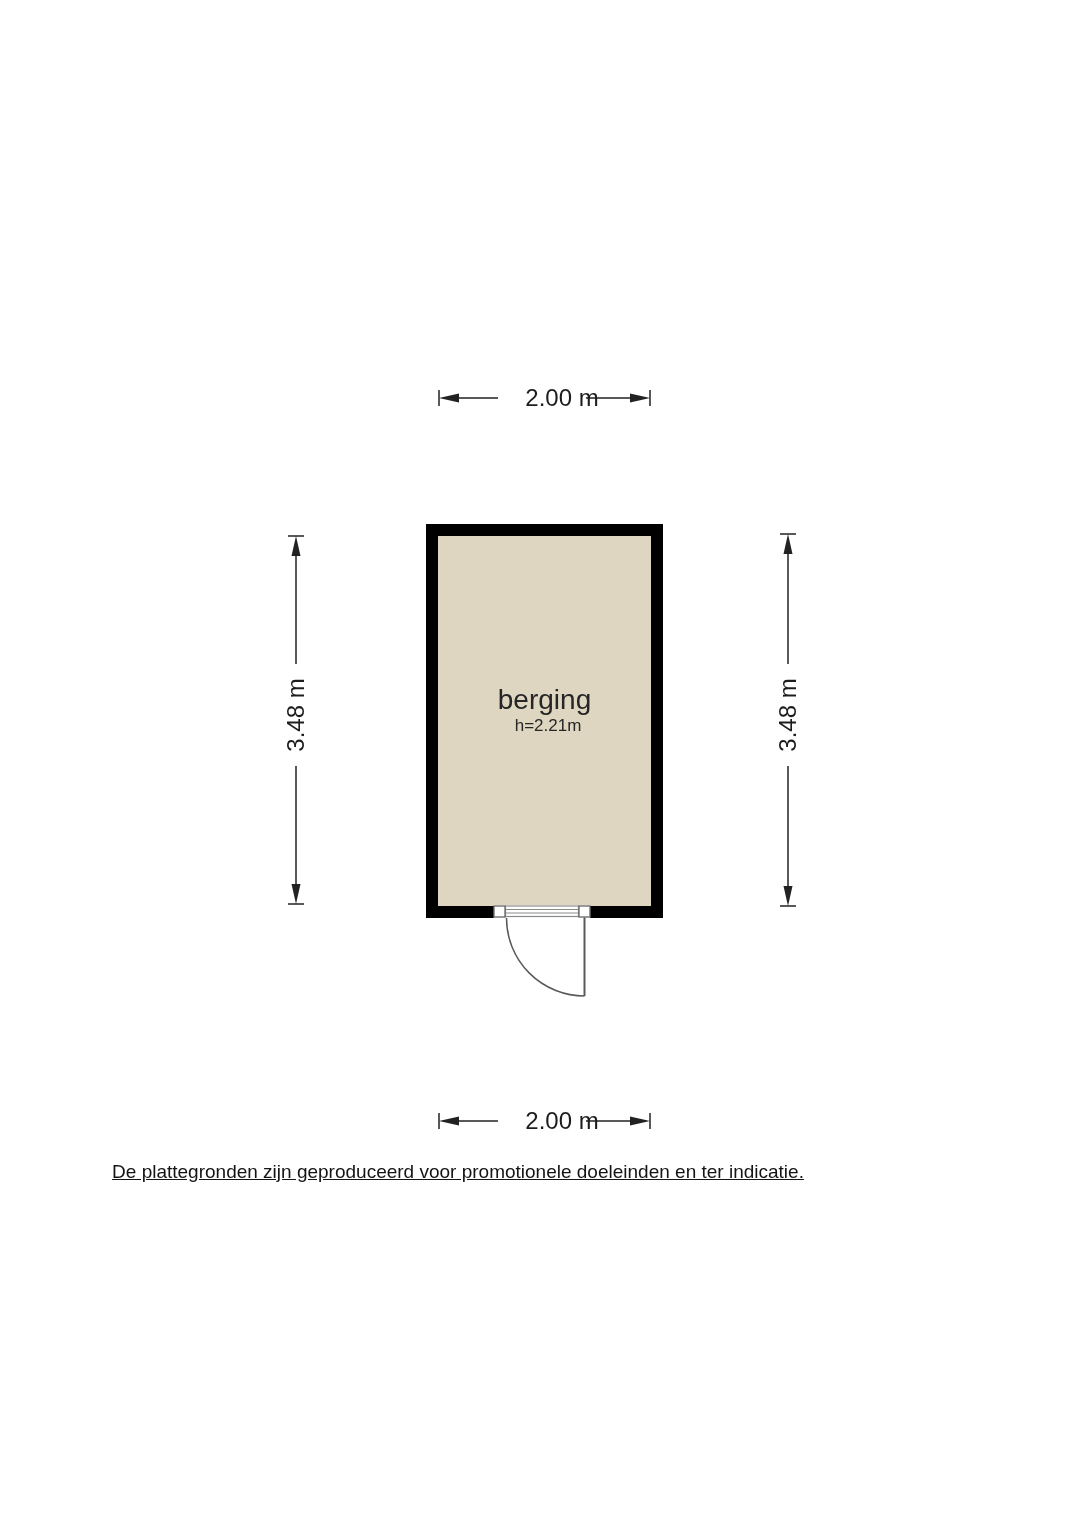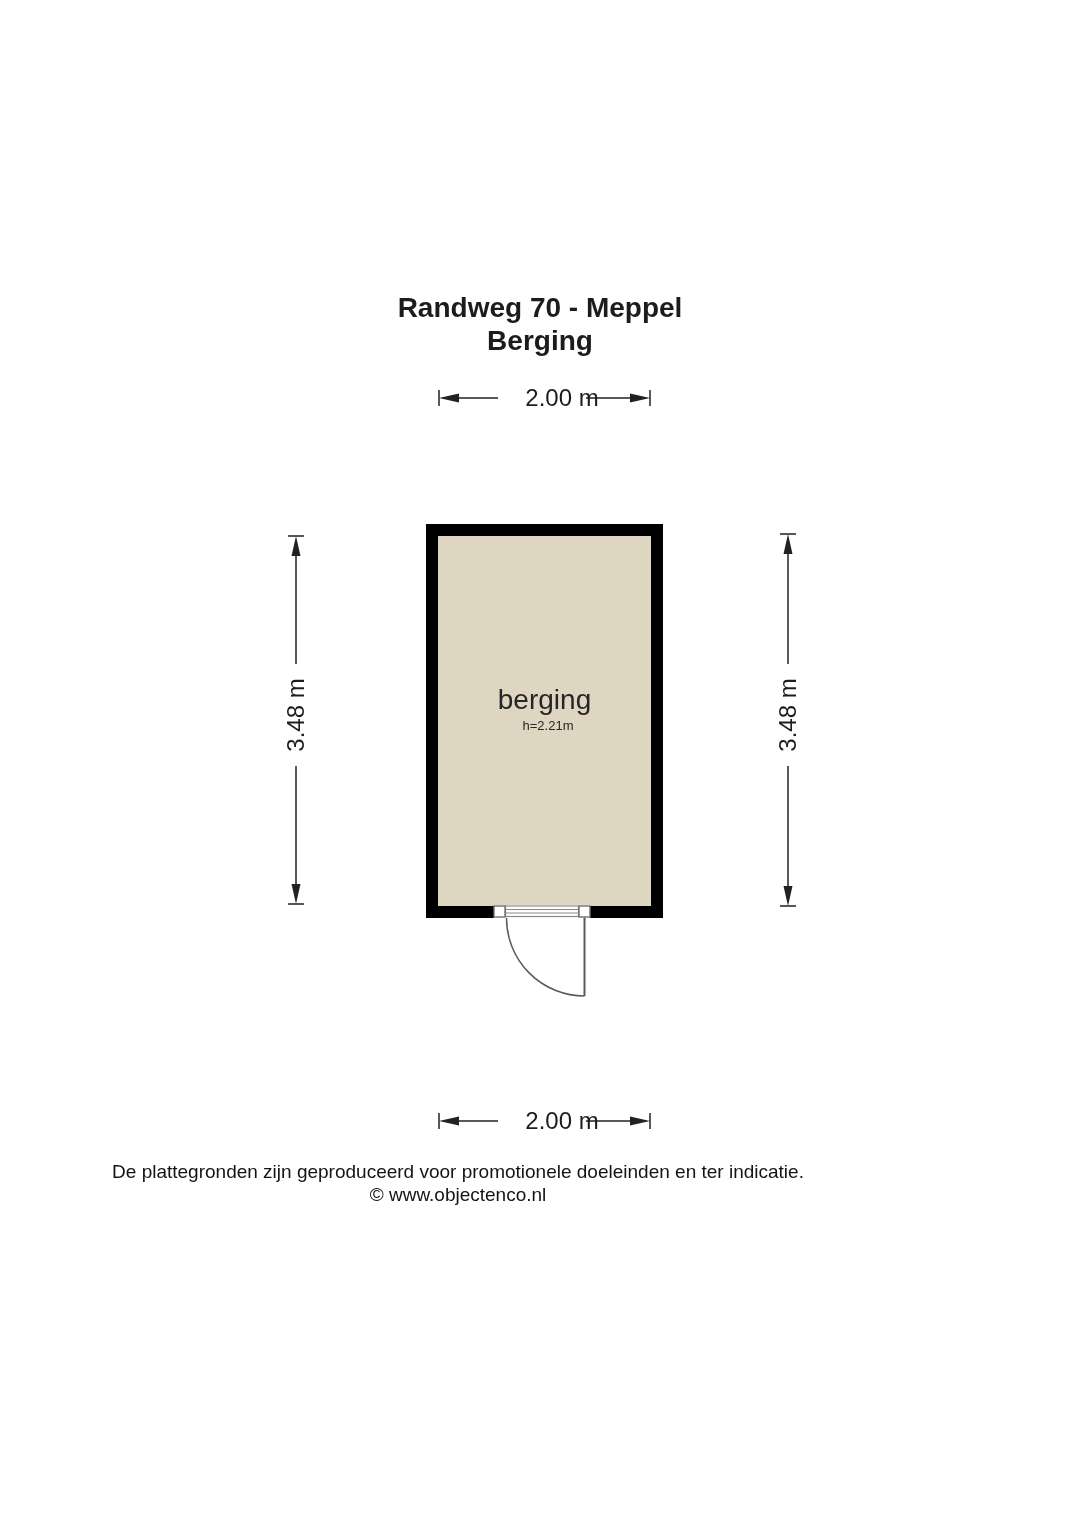--- a/index.html
+++ b/index.html
@@ -53,44 +53,41 @@
     top: 684px;
     width: 211px;
     text-align: center;
     color: #262626;
   }
   .room-name {
     font-size: 28px;
     line-height: 31px;
   }
   .room-height {
-    font-size: 13px;
+    font-size: 17px;
     line-height: 22px;
     padding-left: 7px;
   }
 
   .footer-block {
     top: 1161px;
     left: 0;
     width: 916px;
     text-align: center;
     font-size: 19px;
     line-height: 22.5px;
     color: #141414;
+    text-decoration: underline;
   }
 </style>
 </head>
 <body>
 
 <div class="canvas">
 
-  <div class="abs title-block">
-    <div>Randweg 70 - Meppel</div>
-    <div>Berging</div>
-  </div>
 
   <svg class="plan-svg" width="1080" height="1527" viewBox="0 0 1080 1527">
 
     <g>
       <rect x="426" y="524" width="237" height="394" fill="#000000"></rect>
       <rect x="438" y="536" width="213" height="370" fill="#ded6c1"></rect>
     </g>
 
     <g>
       <rect x="494" y="905" width="96" height="14" fill="#ffffff" stroke="none"></rect>
@@ -145,16 +142,15 @@
   <div class="abs dim-label vert" style="left:296px; top:715px;">3.48 m</div>
   <div class="abs dim-label vert" style="left:788px; top:715px;">3.48 m</div>
 
   <div class="abs room-label-block">
     <div class="room-name">berging</div>
     <div class="room-height">h=2.21m</div>
   </div>
 
   <div class="abs footer-block">
     <div>De plattegronden zijn geproduceerd voor promotionele doeleinden en ter indicatie.</div>
-    <div>© www.objectenco.nl</div>
   </div>
 
 </div>
 
 </body></html>

